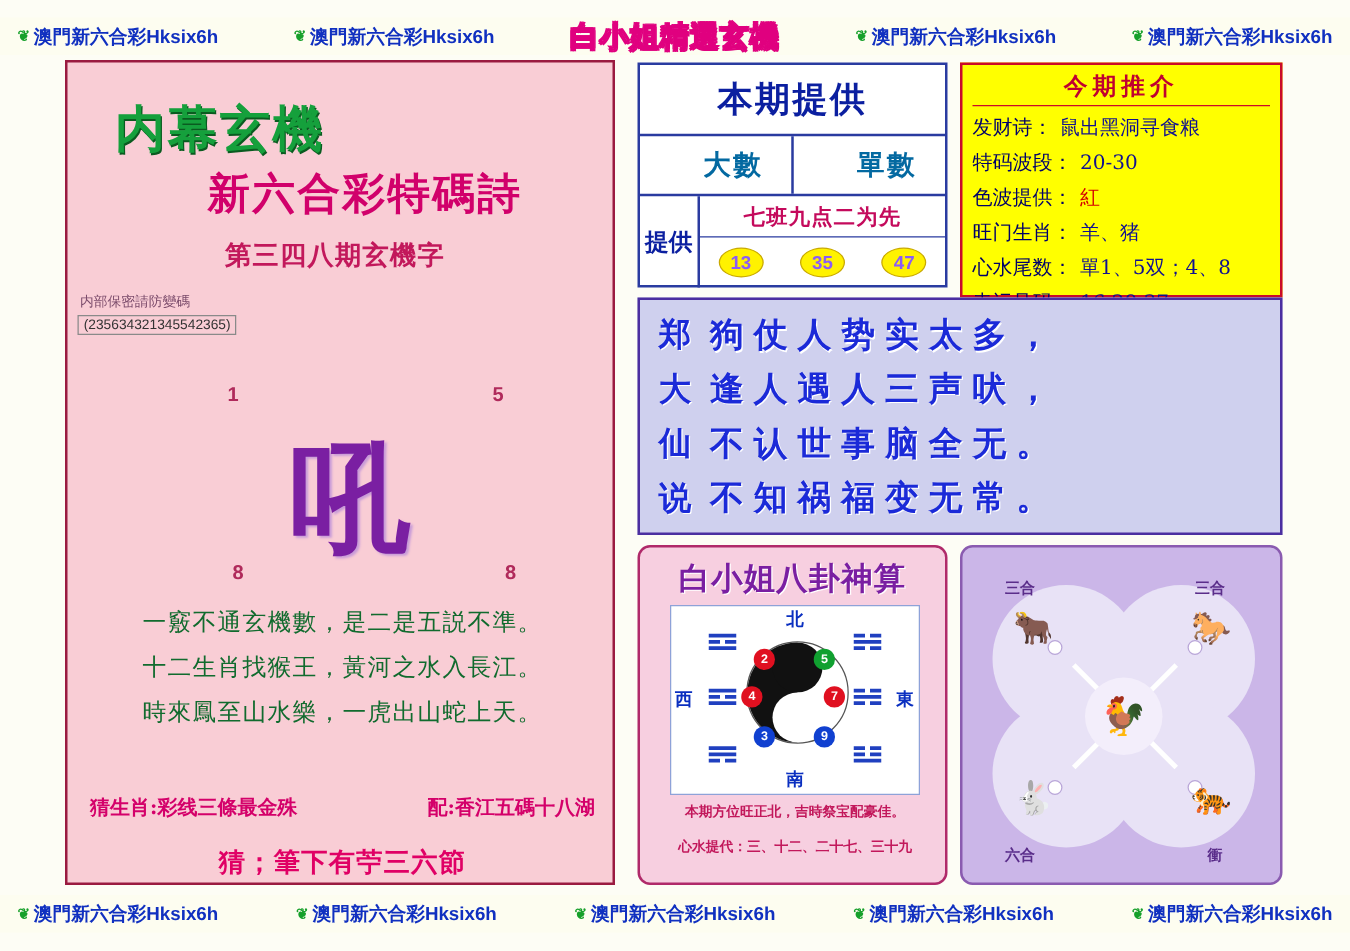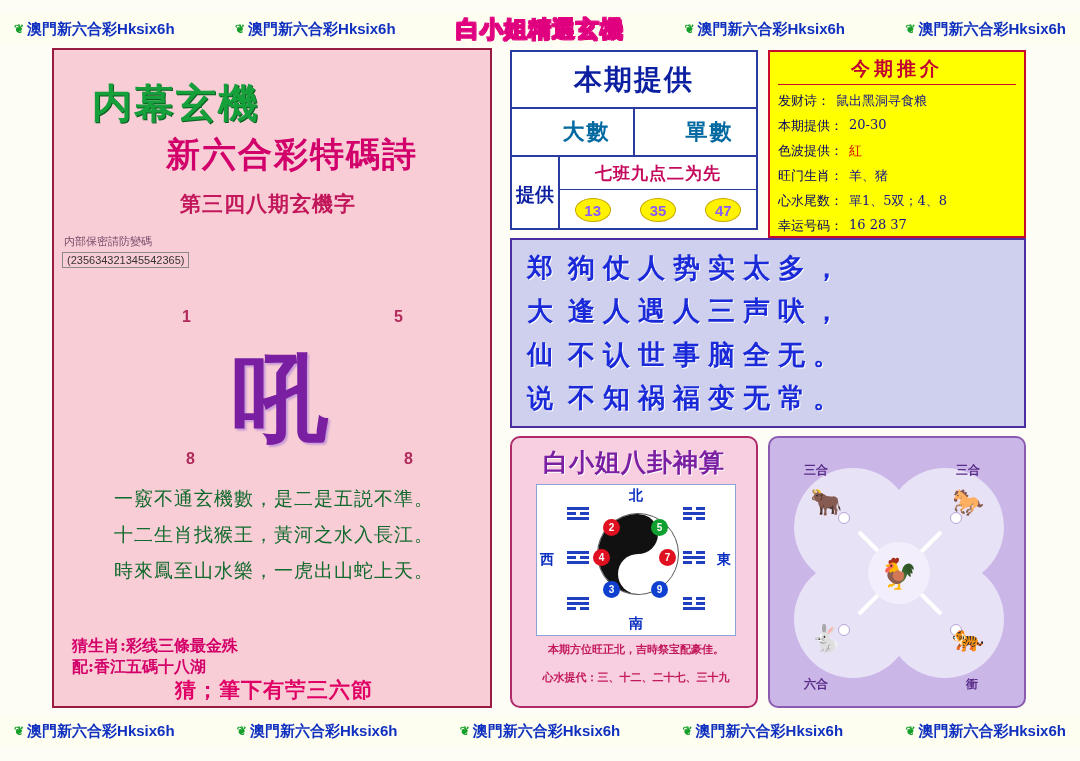--- a/index.html
+++ b/index.html
@@ -146,21 +146,20 @@
   .foot-line {
     position: absolute;
     left: 18px; top: 586px;
     width: 404px;
     display: flex;
     justify-content: space-between;
     font-size: 16px;
     font-weight: bold;
     color: #d4006a;
     font-family: "DejaVu Serif", serif;
-    flex-direction: column;
   }
   .foot-final {
     position: absolute;
     left: 0; top: 626px;
     width: 440px;
     text-align: center;
     font-size: 21px;
     font-weight: bold;
     color: #e00065;
     font-family: "DejaVu Serif", serif;
@@ -241,21 +240,21 @@
     text-align: center;
     font-size: 19px; font-weight: bold;
     color: #c00030;
     font-family: "DejaVu Serif", serif;
     letter-spacing: 4px;
     border-bottom: 1px solid #c90a2a;
     padding-bottom: 2px;
   }
   .tj-row {
     display: flex;
-    font-size: 13px;
+    font-size: 16px;
     color: #00006a;
     margin-top: 7px;
     font-family: "DejaVu Serif", serif;
     white-space: nowrap;
   }
   .tj-k { color: #00006a; }
   .tj-v { color: #00006a; margin-left: 6px; }
   .tj-v.red { color: #d40000; }
   .tj-v.dark { color: #101090; }
   
@@ -533,21 +532,21 @@
     </div>
   </div>
 
   <div class="tuijie">
     <div class="tuijie-title">今期推介</div>
     <div class="tj-row">
       <span class="tj-k">发财诗：</span>
       <span class="tj-v dark">鼠出黑洞寻食粮</span>
     </div>
     <div class="tj-row">
-      <span class="tj-k">本期提供：</span>
+      <span class="tj-k">特码波段：</span>
       <span class="tj-v dark">20-30</span>
     </div>
     <div class="tj-row">
       <span class="tj-k">色波提供：</span>
       <span class="tj-v red">紅</span>
     </div>
     <div class="tj-row">
       <span class="tj-k">旺门生肖：</span>
       <span class="tj-v dark">羊、猪</span>
     </div>

